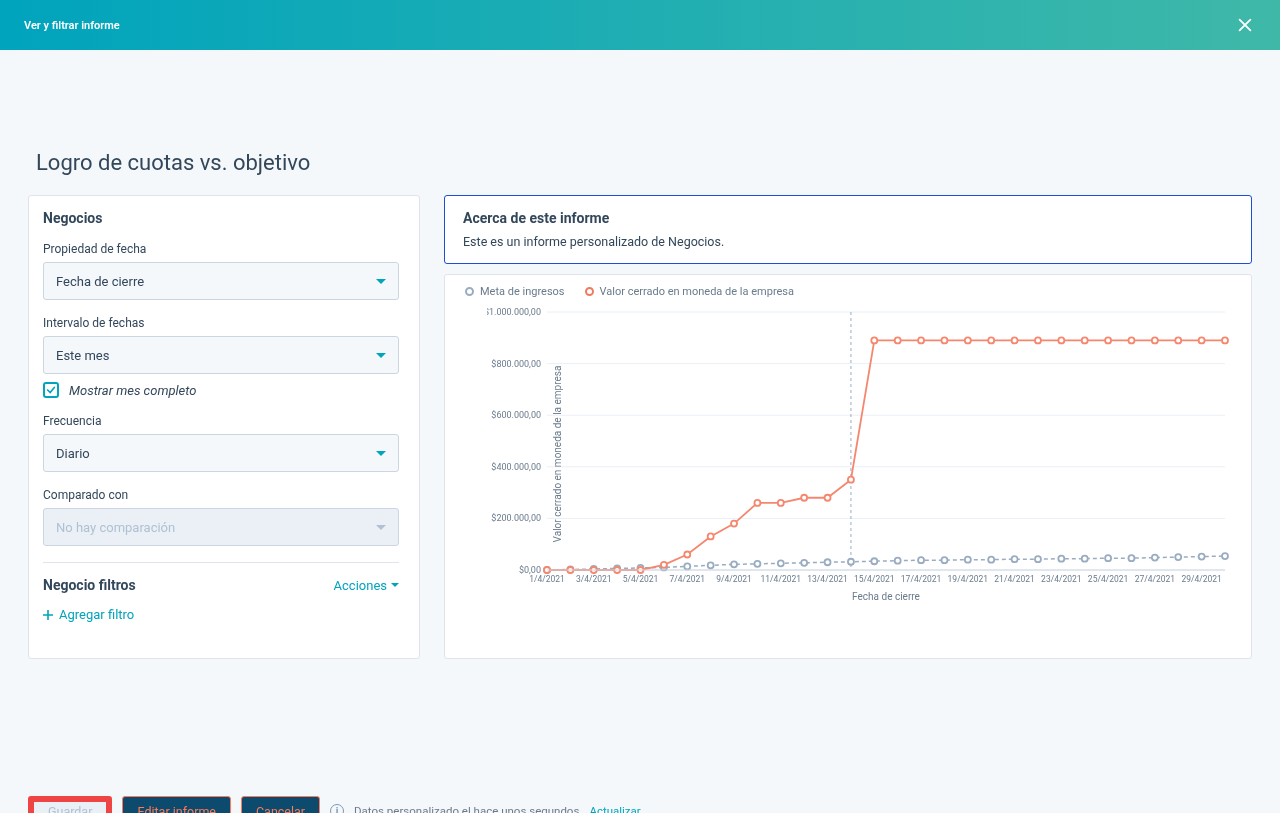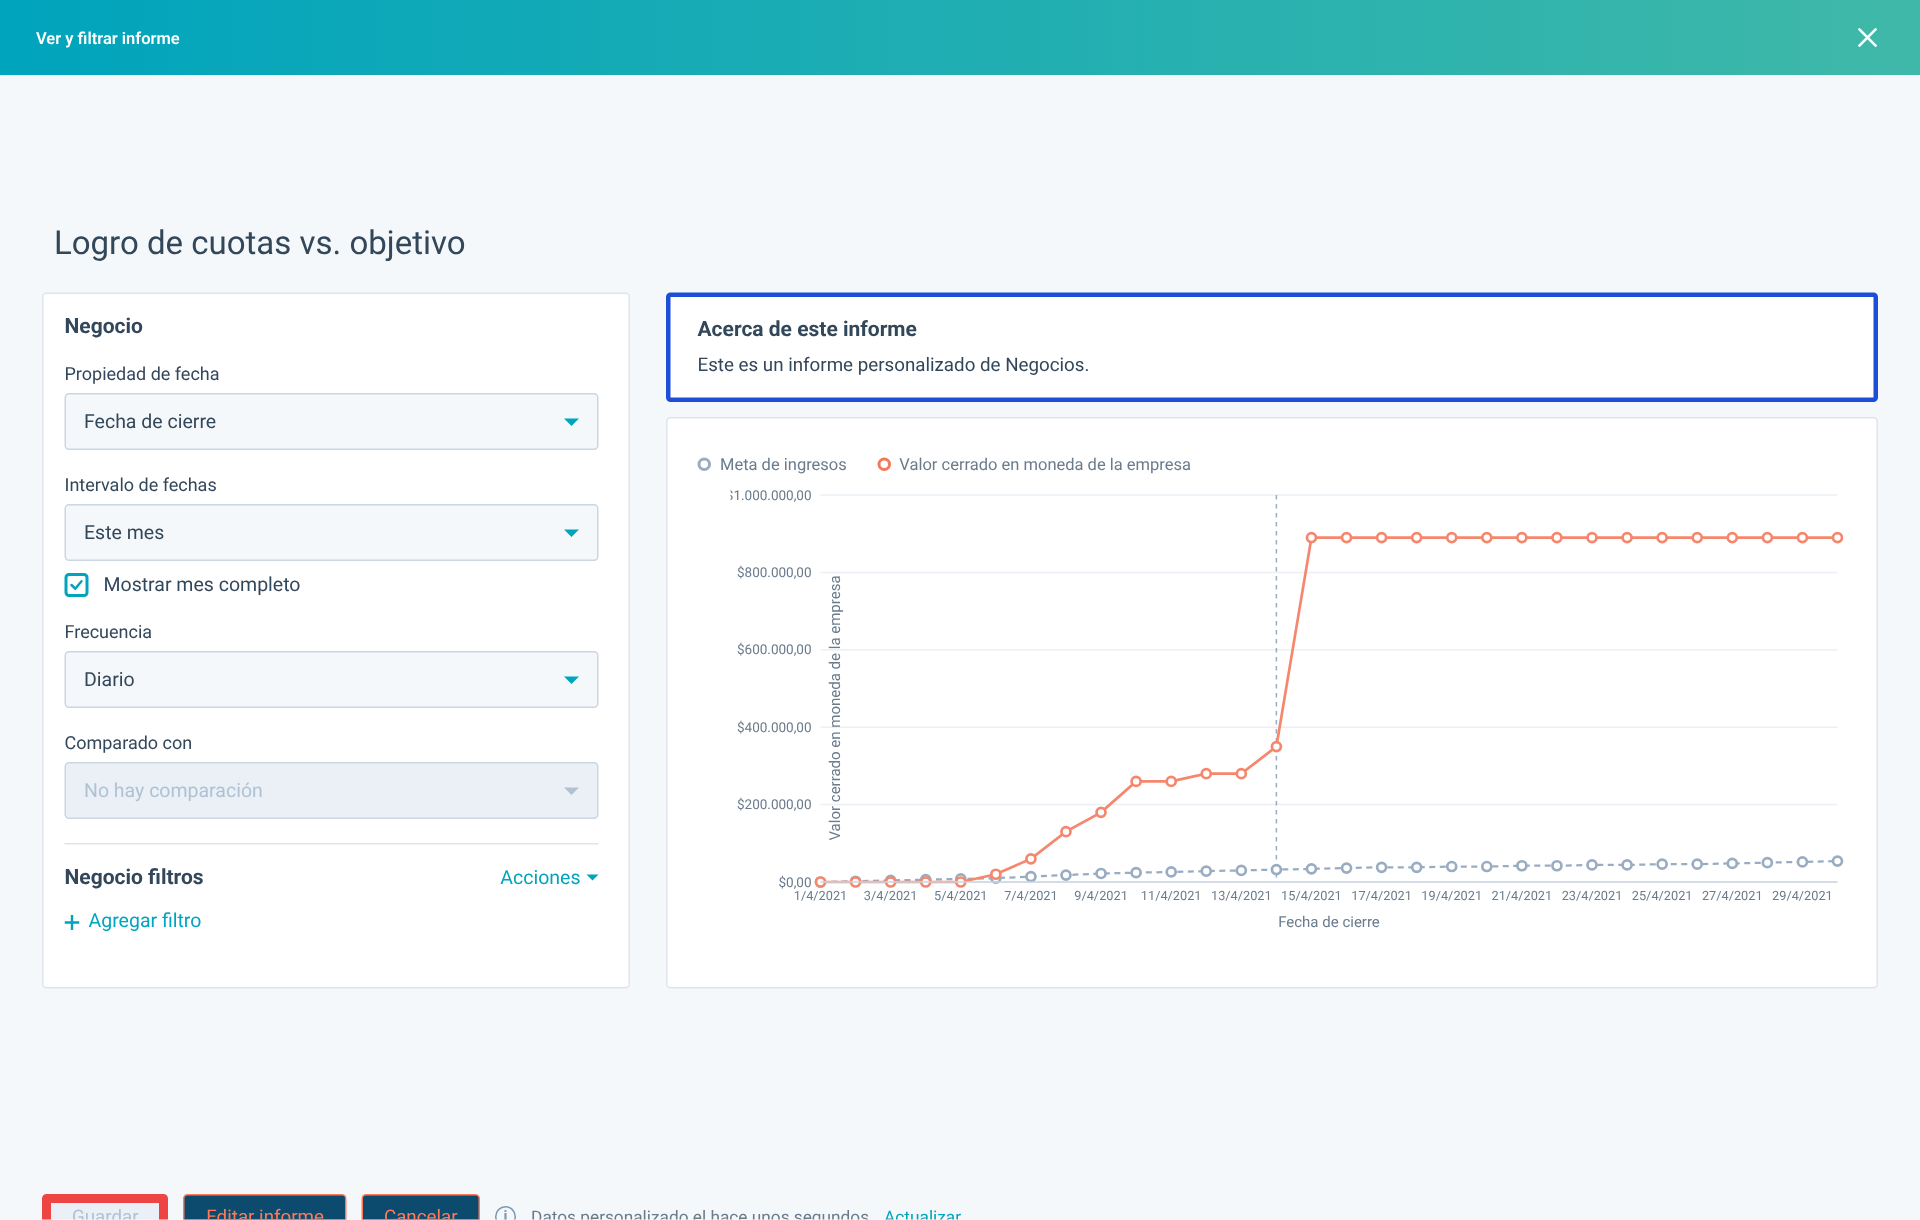--- a/index.html
+++ b/index.html
@@ -97,20 +97,21 @@
     width: 0; height: 0;
     border-left: 5px solid transparent;
     border-right: 5px solid transparent;
     border-top: 5px solid #00a4bd;
   }
   .select.disabled .caret { border-top-color: #b0c1d4; }
   .checkbox-row {
     display: flex;
     align-items: center;
     margin: -8px 0 16px 0;
+    font-style: italic;
   }
   .checkbox {
     width: 16px; height: 16px;
     border: 2px solid #00a4bd;
     border-radius: 3px;
     display: inline-flex;
     align-items: center;
     justify-content: center;
     margin-right: 10px;
     cursor: pointer;
@@ -128,29 +129,29 @@
     border-top: 4px solid #00a4bd;
   }
   .add-filter {
     display:flex; align-items:center; gap:6px;
     color:#00a4bd; font-size:13px; cursor:pointer; margin-top:14px;
   }
   .add-filter svg { width:10px; height:10px; }
 
   .panel-right { flex:1; display:flex; flex-direction:column; gap:10px; }
   .card {
-    background:#fff; border:3px solid #1d4ed8; border-radius:3px;
+    background:#fff; border:1px solid #1d4ed8; border-radius:3px;
     padding:14px 18px;
   }
   .about-title { font-size:14px; font-weight:700; margin-bottom:8px; color:#33475b;}
   .about-text { font-size:12.5px; color:#33475b; }
 
   .chart-card {
     background:#fff; border:1px solid #dfe3eb; border-radius:3px;
-    padding:24px 18px 18px;
+    padding:10px 18px 18px;
     flex:1;
   }
   .legend { display:flex; gap:20px; font-size:11px; color:#6a7b8c; margin:0 0 6px 2px;}
   .legend-item { display:flex; align-items:center; gap:6px;}
   .marker {
     width:9px; height:9px; border-radius:50%; background:#fff;
     display:inline-block;
   }
   .marker.gray { border:2px solid #99acc2; }
   .marker.orange { border:2px solid #f2795d; }
@@ -200,21 +201,21 @@
 </div>
 
 <div class="wrap">
 <div class="page-body">
   <h1 class="page-title">Logro de cuotas vs. objetivo</h1>
 
   <div class="panels">
 
     <div class="panel-left">
       <div class="panel-left-scroll">
-        <div class="section-title">Negocio</div>
+        <div class="section-title">Negocios</div>
 
         <label class="field-label">Propiedad de fecha</label>
         <div class="select">
           <span>Fecha de cierre</span>
           <span class="caret"></span>
         </div>
 
         <label class="field-label">Intervalo de fechas</label>
         <div class="select">
           <span>Este mes</span>

